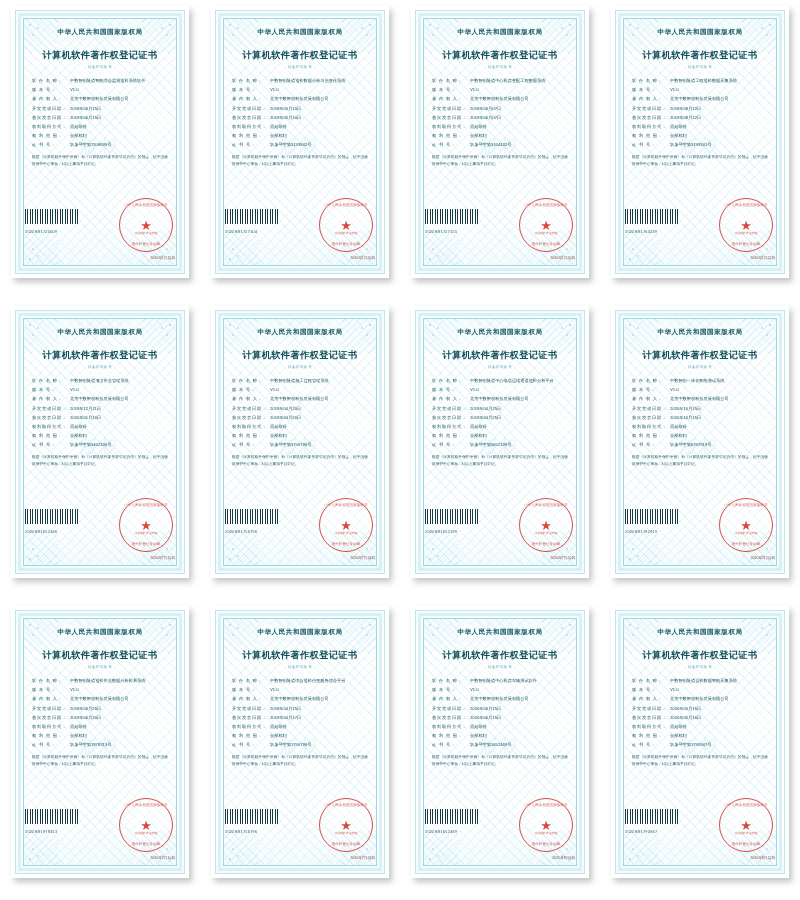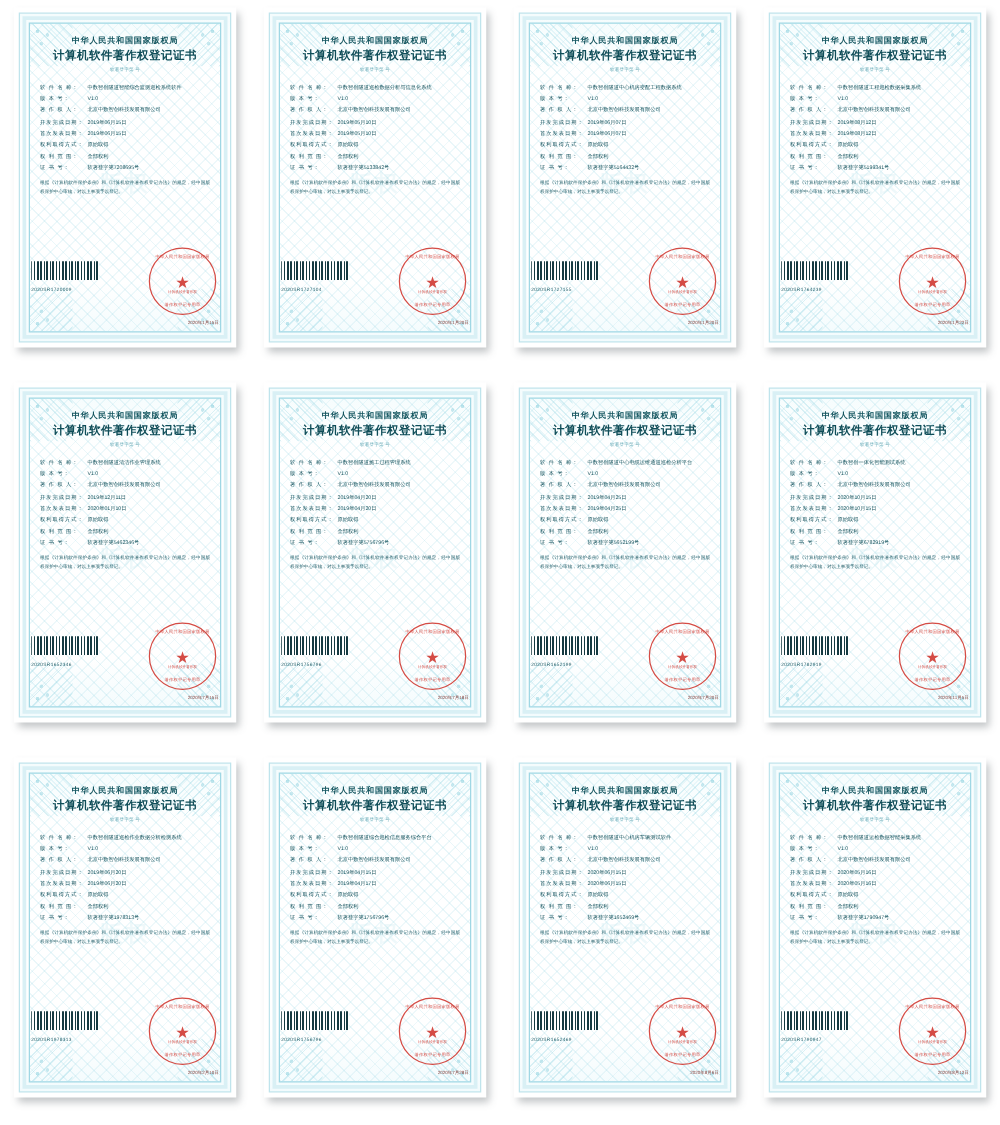--- a/index.html
+++ b/index.html
@@ -87,21 +87,21 @@
     color:#13555f;
     margin-top:4px;
     font-weight:bold;
   }
   .title{
     text-align:center;
     font-size:9.2px;
     font-weight:bold;
     letter-spacing:.4px;
     color:#0f4d58;
-    margin-top:1px;
+    margin-top:12px;
   }
   .subtitle{
     text-align:center;
     font-size:3.6px;
     color:#5aa3b0;
     margin-top:3px;
     letter-spacing:.2px;
   }
   .fields{
     margin-top:9px;

